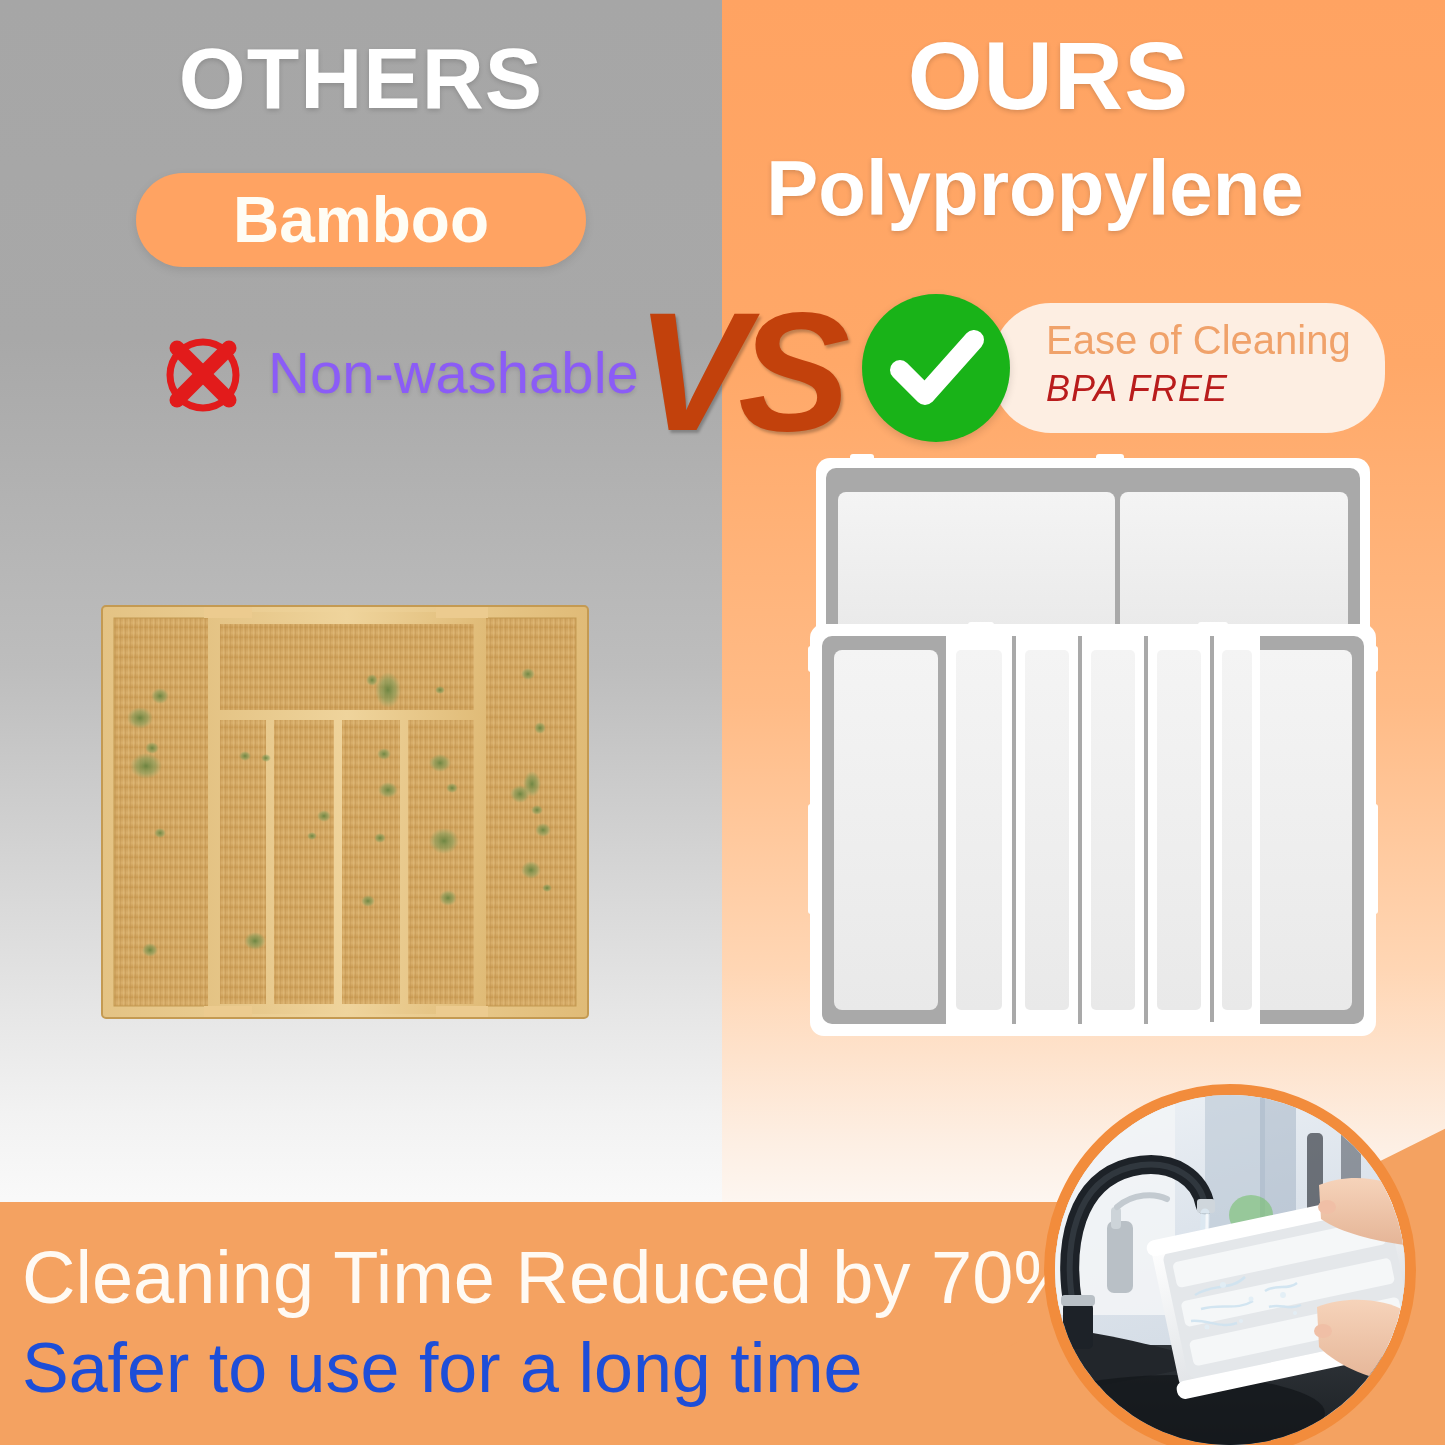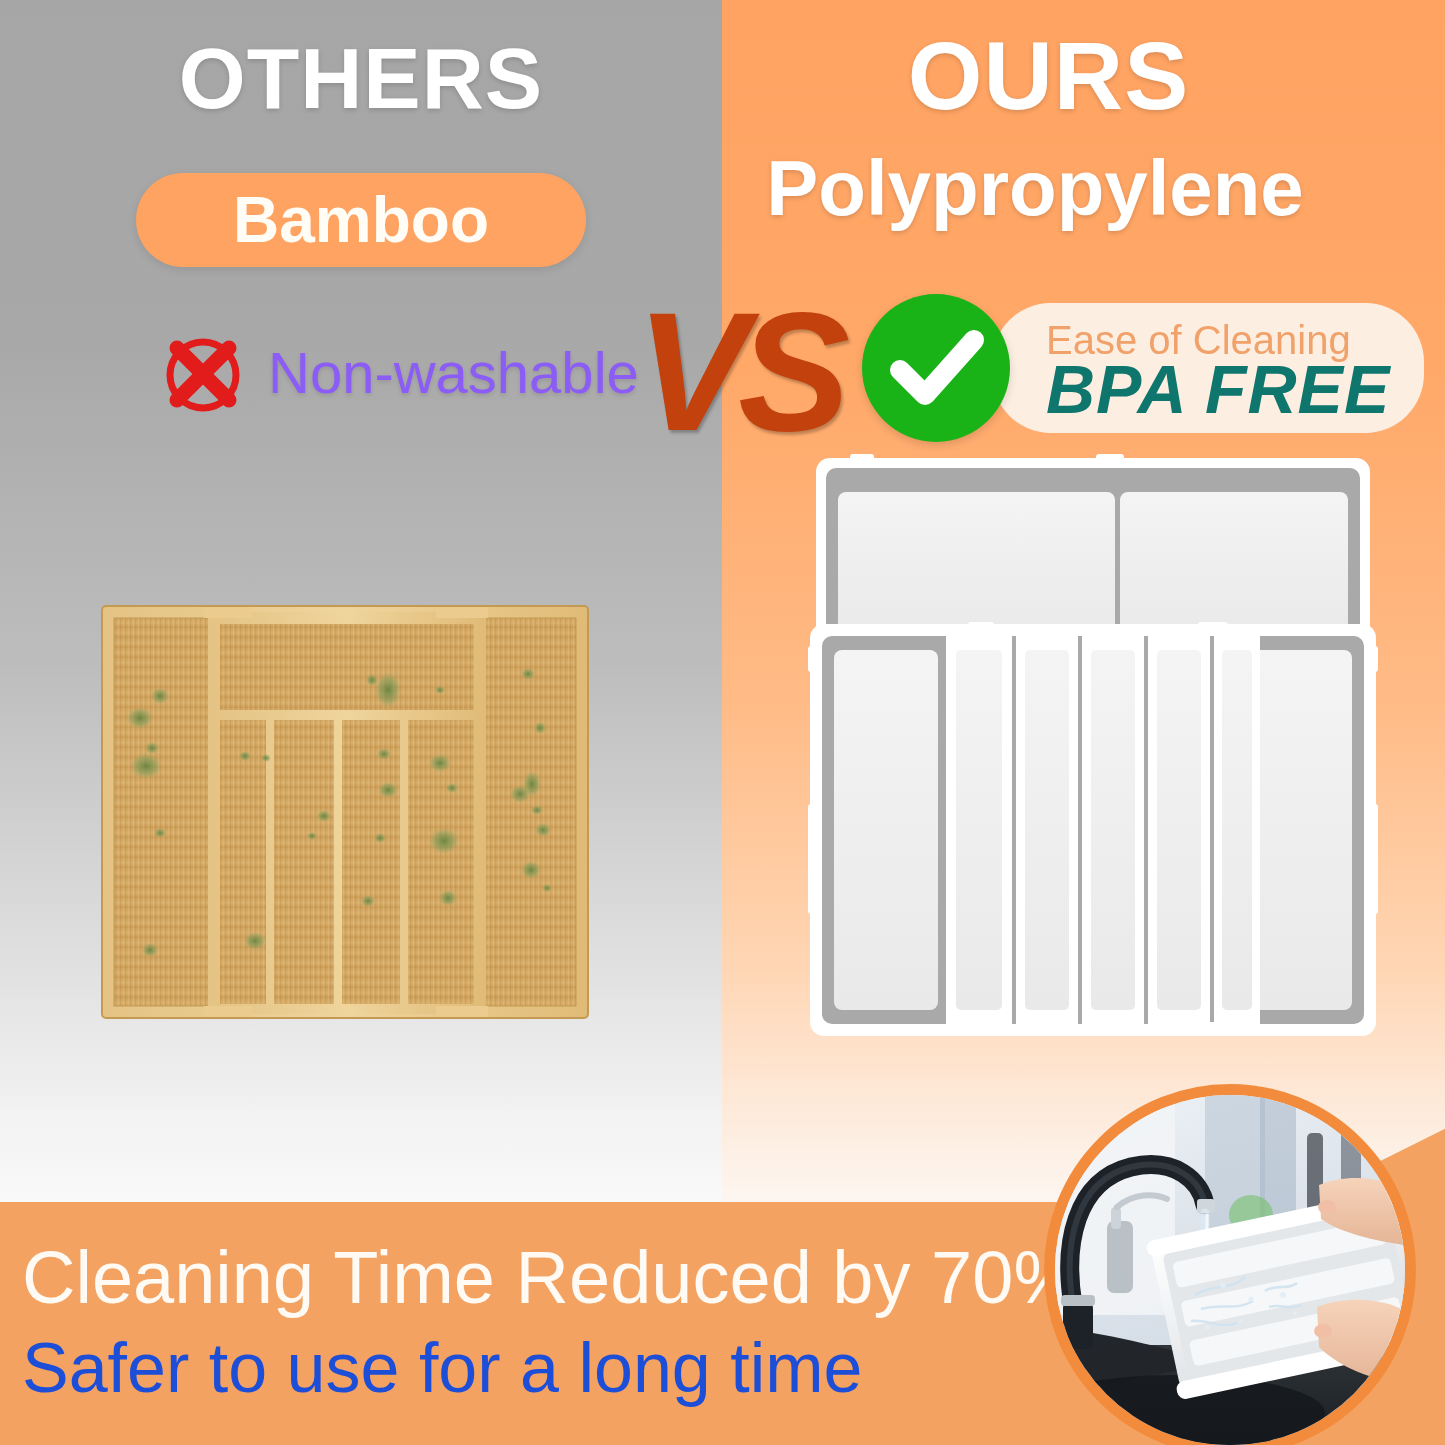--- a/index.html
+++ b/index.html
@@ -43,21 +43,21 @@
     line-height:168px;letter-spacing:-10px;font-style:italic;
     text-shadow:2px 3px 3px rgba(0,0,0,.25);}
 
   
   #bpa-group{position:absolute;left:862px;top:292px;display:flex;align-items:center;height:152px;}
   #check-circle{width:148px;height:148px;border-radius:50%;background:#19b318;flex:none;position:relative;z-index:3;
      box-shadow:0 3px 8px rgba(0,0,0,.14);}
   #bpa-pill{margin-left:-18px;height:118px;background:#fdeee2;border-radius:59px;
      padding:6px 34px 6px 54px;display:flex;flex-direction:column;justify-content:center;z-index:1;}
   #ease-label{color:#f0a26a;font-size:40px;line-height:42px;font-weight:400;white-space:nowrap;}
-  #bpafree-label{color:#0f766e;font-size:68px;line-height:56px;font-weight:700;font-style:italic;
+  #bpafree-label{color:#b91c1c;font-size:36px;line-height:56px;font-weight:400;font-style:italic;
      letter-spacing:1px;white-space:nowrap;}
 
   
   #bamboo-tray{position:absolute;left:100px;top:598px;width:490px;height:432px;}
 
   
   #white-tray{position:absolute;left:808px;top:452px;width:570px;height:588px;}
 
   
   #bottom-banner{position:absolute;left:0;top:1202px;width:1445px;height:243px;background:#f4a261;}

